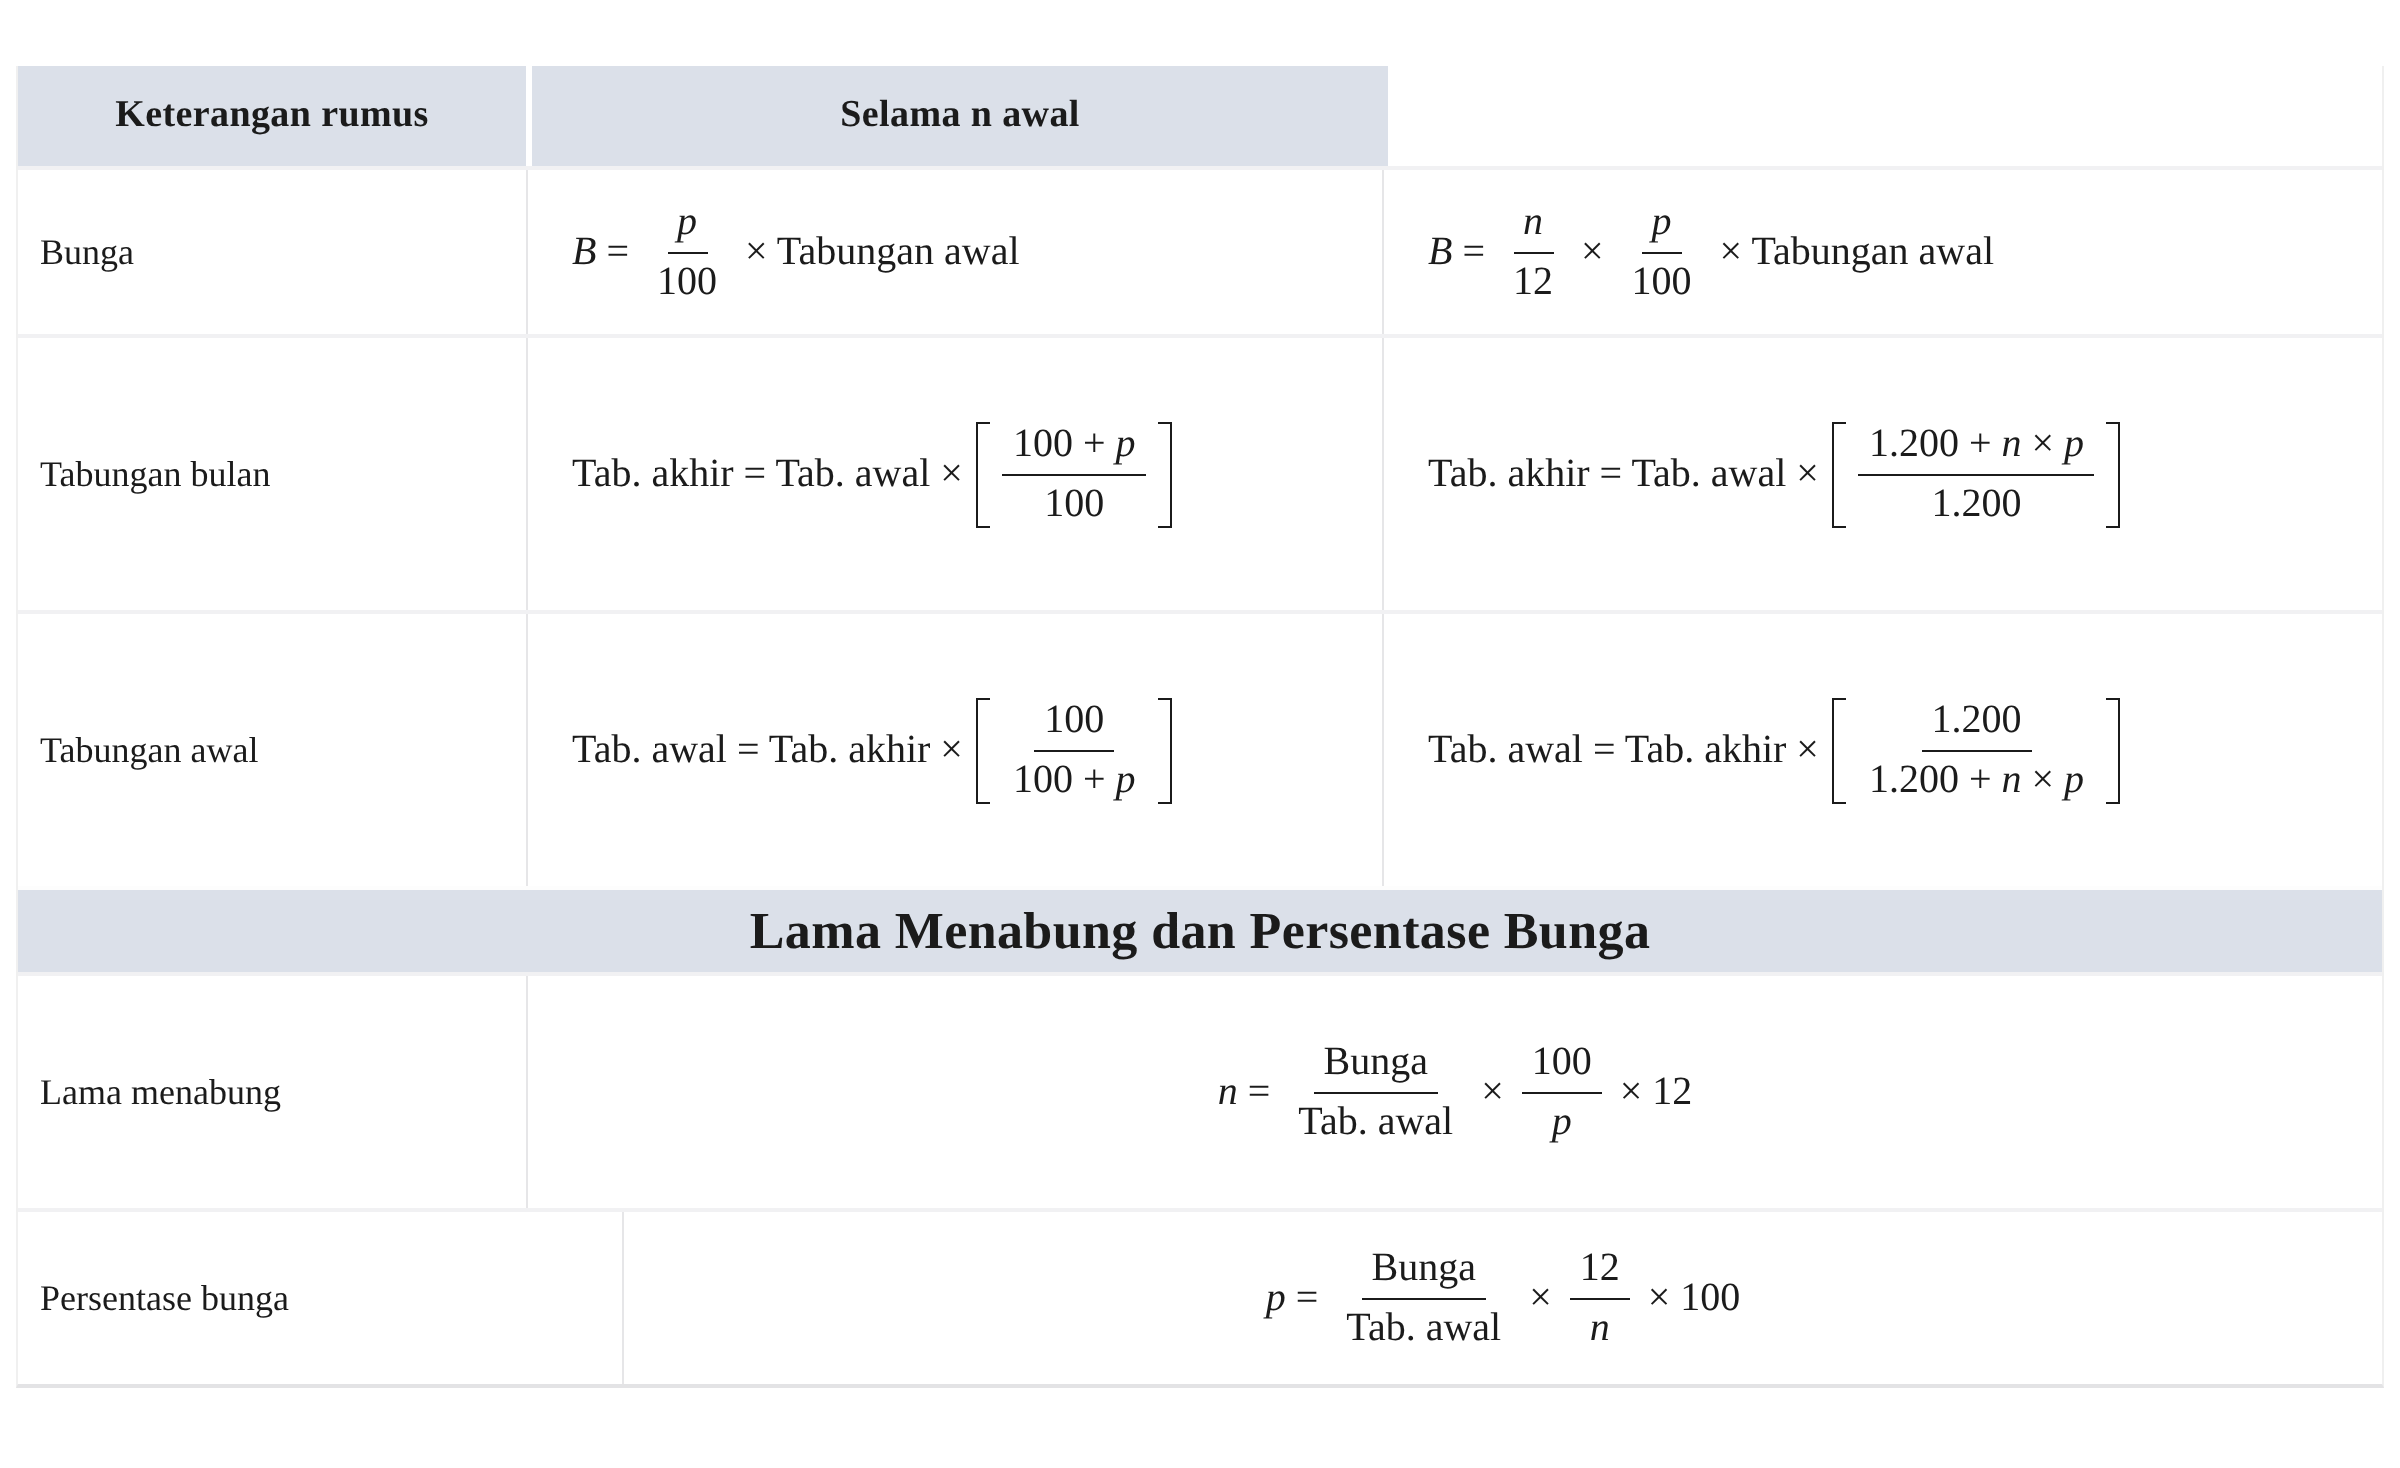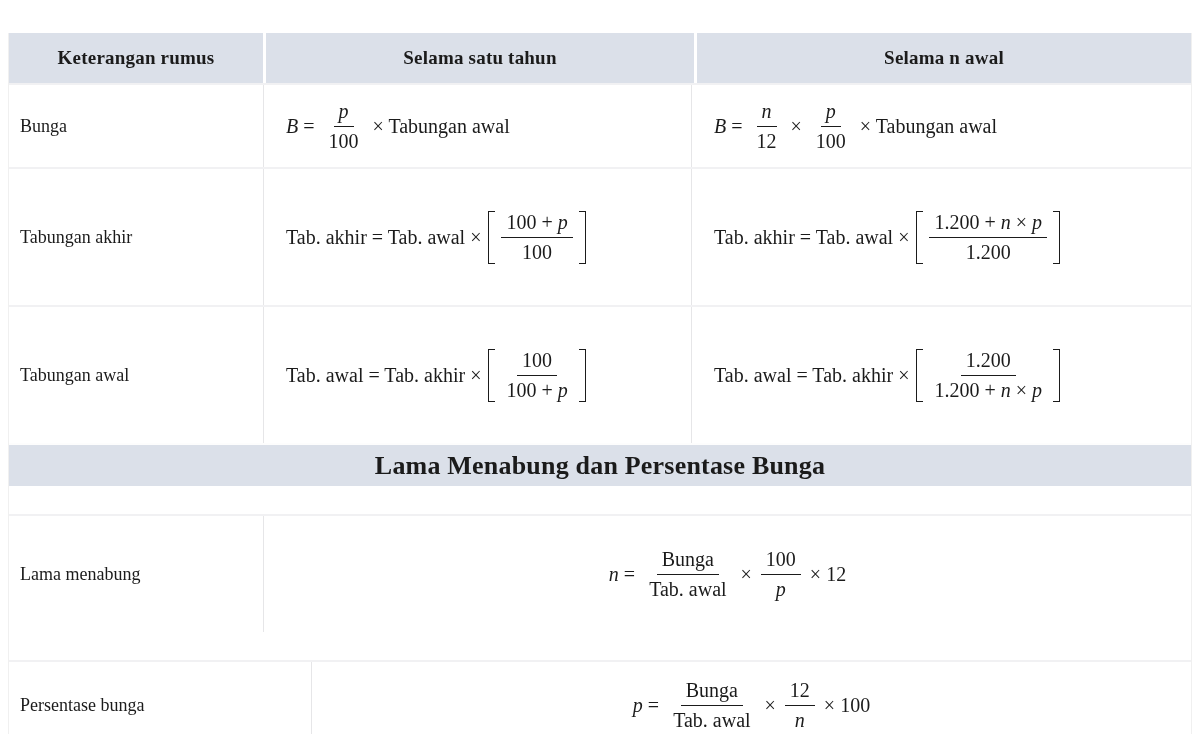--- a/index.html
+++ b/index.html
@@ -5,21 +5,21 @@
   * { margin:0; padding:0; box-sizing:border-box; }
   html,body { width:1200px; height:734px; background:#ffffff; overflow:hidden;
               font-family:"Liberation Serif","DejaVu Serif",serif; color:var(--text,#1b1b1b); }
 
   .table-wrap { position:absolute; left:8px; top:33px; width:1184px;
                 border-left:1px solid #f0f0f0; border-right:1px solid #f0f0f0;
                 border-bottom:2px solid #e3e3e5; }
 
   .row { display:grid; width:100%; background:#ffffff; }
   .cols-3 { grid-template-columns:254px 428px 1fr; }
-  .cols-2 { grid-template-columns:254px 1fr;margin-top:28px; }
+  .cols-2 { grid-template-columns:254px 1fr; }
   .cols-1 { grid-template-columns:1fr; }
 
   .row-header { height:50px; background:#ffffff; column-gap:3px; }
   .row-header .cell { background:var(--header-bg,#dbe0e9); display:flex; align-items:center; justify-content:center;
                       font-weight:bold; font-size:19px; letter-spacing:0.2px; }
 
   .row-body { border-top:2px solid #f1f1f3; }
   .row-body .cell + .cell { border-left:1px solid #e6e6e8; }
 
   .r-bunga   { height:84px; }
@@ -46,21 +46,20 @@
   .brk.l { border-left:1.6px solid #1b1b1b; border-top:1.6px solid #1b1b1b; border-bottom:1.6px solid #1b1b1b; margin-right:2px; }
   .brk.r { border-right:1.6px solid #1b1b1b; border-top:1.6px solid #1b1b1b; border-bottom:1.6px solid #1b1b1b; margin-left:2px; }
 </style>
 </head>
 <body>
 
 <div class="table-wrap">
 
   <div class="row cols-3 row-header">
     <div class="cell">Keterangan rumus</div>
-    <div class="cell">Selama satu tahun</div>
     <div class="cell">Selama n awal</div>
   </div>
 
   <div class="row cols-3 row-body r-bunga">
     <div class="cell label-cell">Bunga</div>
     <div class="cell formula-cell">
         <span class="mi">B</span>
         <span class="mr"> = </span>
         <span class="frac">
           <span class="num"><span class="mi">p</span></span>
@@ -78,21 +77,21 @@
         <span class="mr"> × </span>
         <span class="frac">
           <span class="num"><span class="mi">p</span></span>
           <span class="den"><span class="mr">100</span></span>
         </span>
         <span class="mr"> × Tabungan awal</span>
       </div>
   </div>
 
   <div class="row cols-3 row-body r-akhir">
-    <div class="cell label-cell">Tabungan akhir</div>
+    <div class="cell label-cell">Tabungan bulan</div>
     <div class="cell formula-cell">
         <span class="mr">Tab. akhir = Tab. awal × </span>
         <span class="bfrac">
           <span class="brk l"></span>
           <span class="frac">
             <span class="num"><span class="mr">100 + </span><span class="mi">p</span></span>
             <span class="den"><span class="mr">100</span></span>
           </span>
           <span class="brk r"></span>
         </span>

